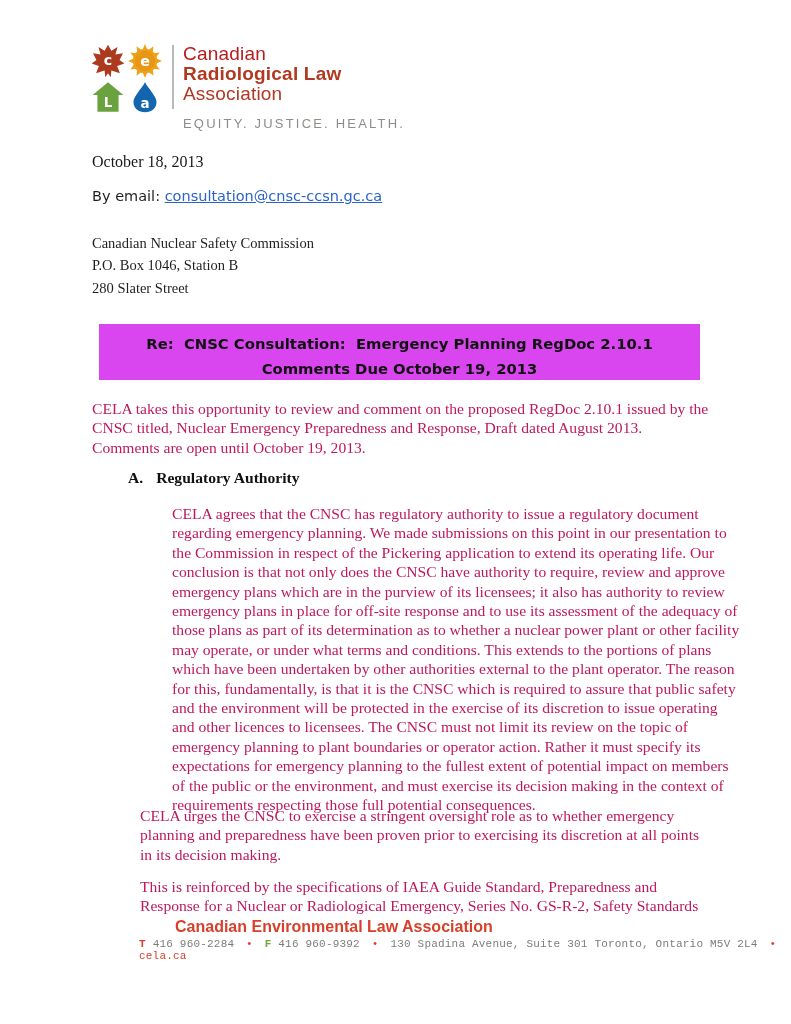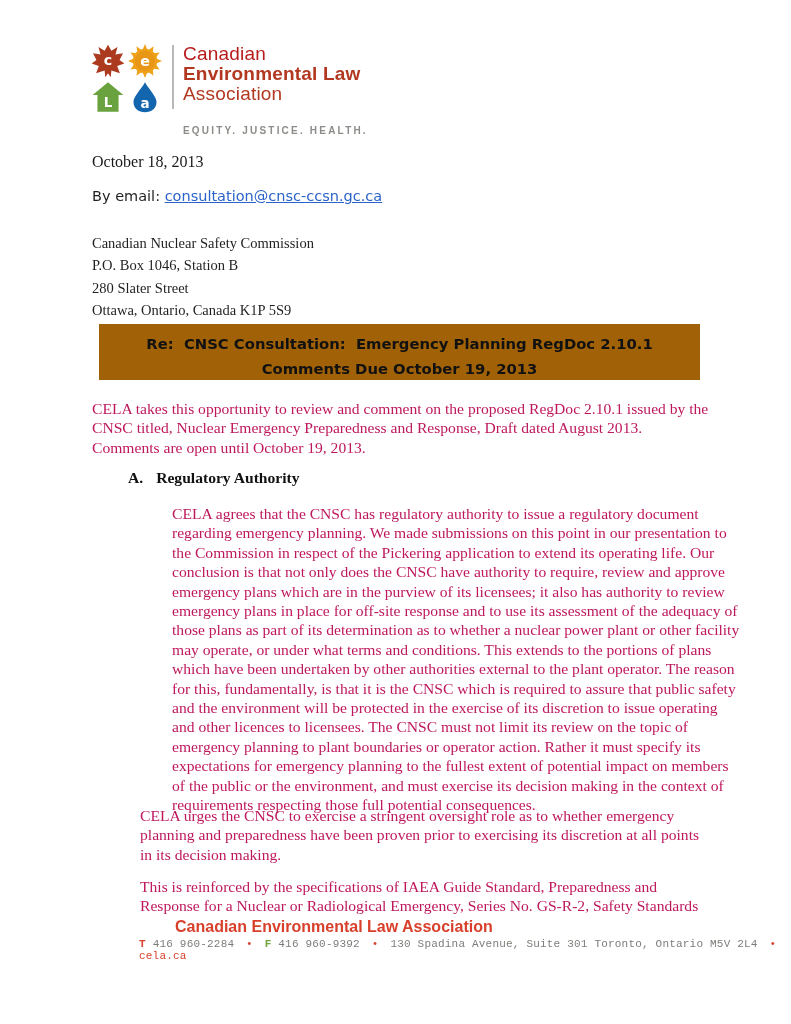--- a/index.html
+++ b/index.html
@@ -25,23 +25,23 @@
   .logo-tile svg { width: 100%; height: 100%; display: block; }
   .logo-sep {
     width: 2px; height: 64px;
     background: #b9b9b9;
     margin: 1px 9px 0 10px;
   }
   .logo-text { padding-top: 0; font-family: "Liberation Sans", sans-serif; }
   .logo-name-line { font-size: 19px; line-height: 20px; letter-spacing: 0.2px; }
   .logo-name-line.bold { font-weight: bold; }
   .logo-tagline {
-    margin-top: 21px;
-    font-size: 10px;
-    font-weight: bold;
+    margin-top: 12px;
+    font-size: 13px;
+    font-weight: normal;
     letter-spacing: 2.2px;
   }
 
   
   .date-line {
     position: absolute; top: 153px; left: 92px;
     font-size: 16px;
   }
   .by-email-line {
     position: absolute; top: 188px; left: 92px;
@@ -56,21 +56,21 @@
     font-family: Liberation Serif, serif;
     font-size: 14.5px;
     line-height: 22.4px;
     color: #1f1f1f;
   }
 
   
   .subject-block {
     position: absolute; top: 324px; left: 99px;
     width: 601px; height: 56px;
-    background: #a16207;
+    background: #d946ef;
     text-align: center;
     font-family: "DejaVu Sans", sans-serif;
     font-weight: bold;
     font-size: 14.8px;
     color: #111111;
     padding-top: 7px;
   }
   .subject-line { line-height: 25px; white-space: pre-wrap; }
 
   
@@ -149,37 +149,36 @@
       <div class="logo-tile">
         <svg viewBox="0 0 100 100">
           <path d="M50 4 C38 26 14 48 14 66 C14 86 30 98 50 98 C70 98 86 86 86 66 C86 48 62 26 50 4 Z" fill="#1365ad"></path>
           <text x="50" y="83" text-anchor="middle" font-family="DejaVu Sans, sans-serif" font-weight="bold" font-size="42" fill="#ffffff">a</text>
         </svg>
       </div>
     </div>
     <div class="logo-sep"></div>
     <div class="logo-text">
       <div class="logo-name-line" style="color:#b91c1c">Canadian</div>
-      <div class="logo-name-line bold" style="color:#b23820">Environmental Law</div>
+      <div class="logo-name-line bold" style="color:#b23820">Radiological Law</div>
       <div class="logo-name-line" style="color:#b23820">Association</div>
       <div class="logo-tagline" style="color:#8c8c88">EQUITY. JUSTICE. HEALTH.</div>
     </div>
   </div>
 
   <div class="date-line">October 18, 2013</div>
 
   <div class="by-email-line">
     <span>By email: </span><a class="email-link">consultation@cnsc-ccsn.gc.ca</a>
   </div>
 
   <div class="address-block">
     <div>Canadian Nuclear Safety Commission</div>
     <div>P.O. Box 1046, Station B</div>
     <div>280 Slater Street</div>
-    <div>Ottawa, Ontario, Canada K1P 5S9</div>
   </div>
 
   <div class="subject-block">
     <div class="subject-line">Re:  CNSC Consultation:  Emergency Planning RegDoc 2.10.1</div>
     <div class="subject-line">Comments Due October 19, 2013</div>
   </div>
 
   <div class="para para-intro">CELA takes this opportunity to review and comment on the proposed RegDoc 2.10.1 issued by the CNSC titled, Nuclear Emergency Preparedness and Response, Draft dated August 2013.  Comments are open until October 19, 2013.</div>
 
   <div class="section-heading">

